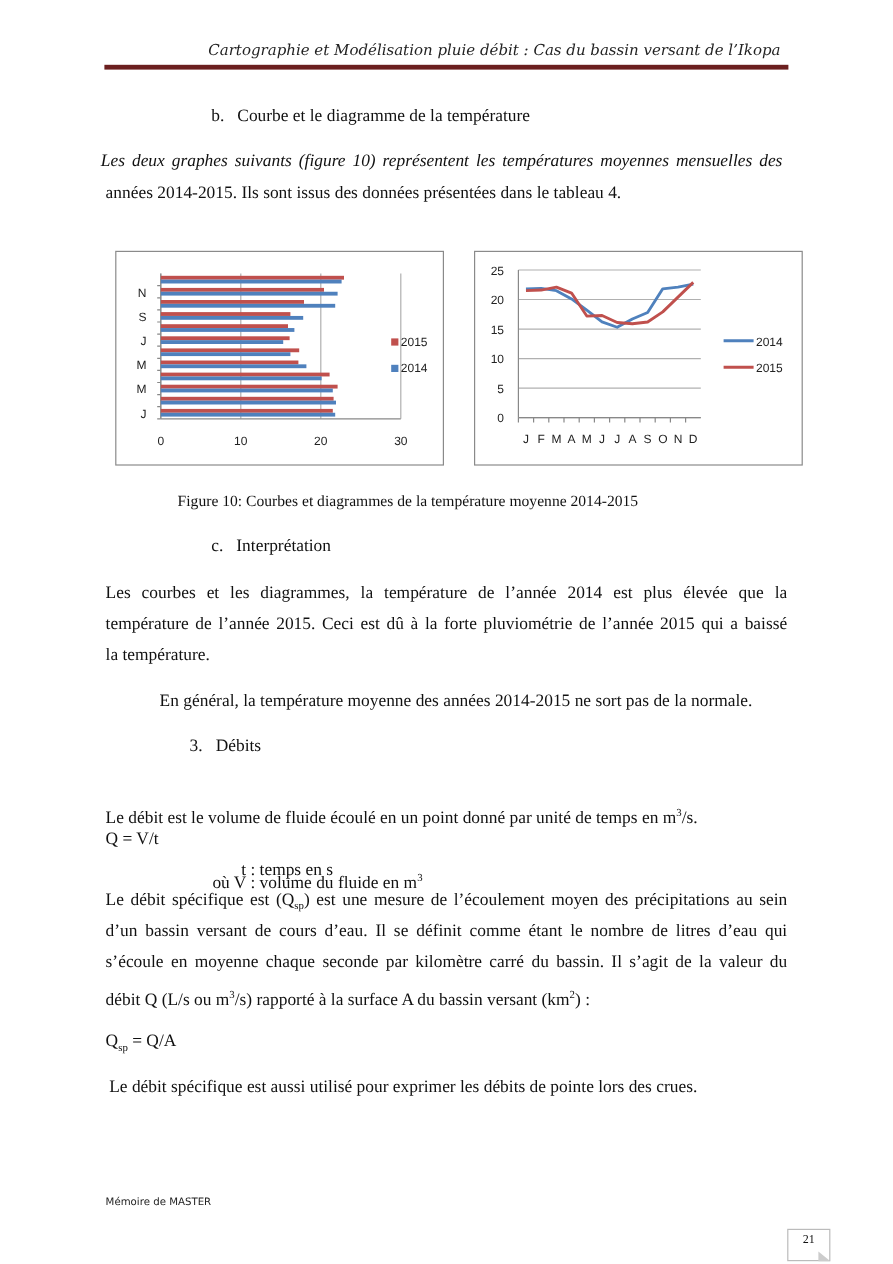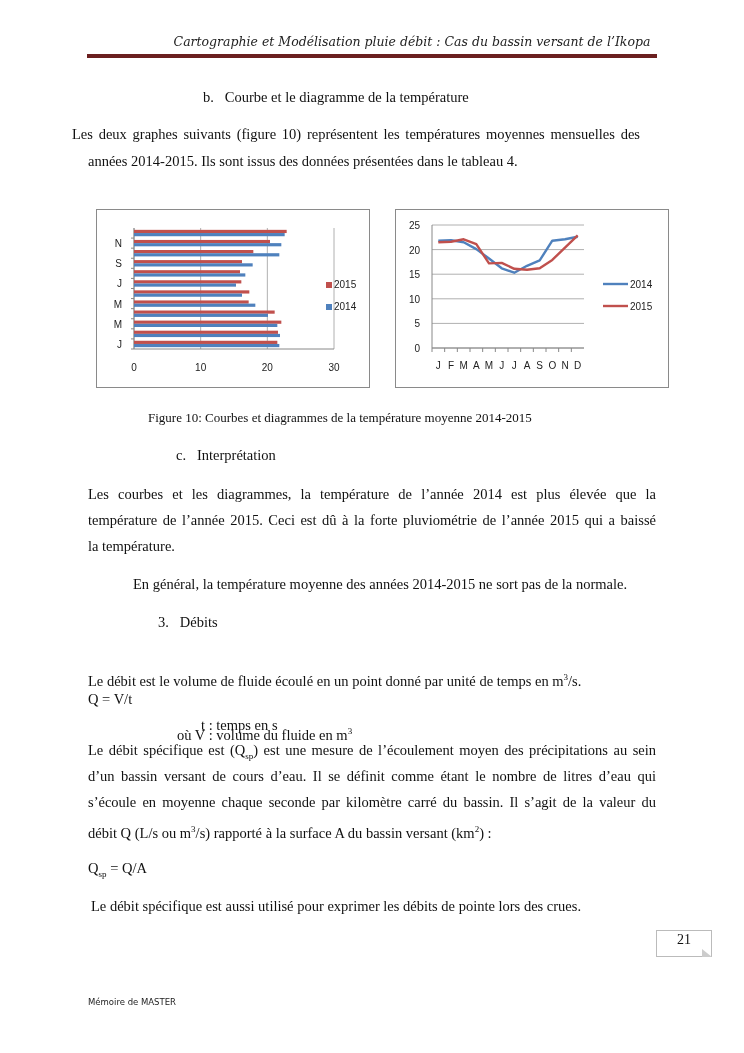--- a/index.html
+++ b/index.html
@@ -5,35 +5,35 @@
   html, body { margin:0; padding:0; background:#ffffff; }
   body { width:744px; height:1053px; position:relative; overflow:hidden; font-family:"Liberation Serif", serif; color:#111; }
   .abs { position:absolute; }
   .header-title { left:0; width:744px; top:34px; text-align:center; font-family:"DejaVu Serif", serif; font-style:italic; font-size:12.5px; color:#222;padding-left:40px; }
   .header-rule { left:87px; width:570px; top:54px; height:4px; background:#6b1f1f; }
   .txt { font-size:14.5px; line-height:26px; }
   .just { text-align:justify; text-align-last:justify; }
   .chart-box { border:1.5px solid #8a8a8a; background:#fff; }
   .caption { font-size:13px;font-family:Liberation Serif, serif; }
   .footer { font-family:"DejaVu Sans", sans-serif; font-size:8.5px; color:#222; }
-  .pagebox { left:656px; top:930px; width:56px; height:27px; border:1px solid #bbb; background:#fff; font-size:14px; text-align:center; line-height:18px; box-sizing:border-box; }
+  .pagebox { left:656px; top:1024px; width:36px; height:27px; border:1px solid #bbb; background:#fff; font-size:10px; text-align:center; line-height:18px; box-sizing:border-box; }
   .fold { position:absolute; right:-1px; bottom:-1px; width:0; height:0; border-left:10px solid #ccc; border-top:8px solid transparent; }
   svg text { font-family:"Liberation Sans", sans-serif; }
   sup, sub { font-size:9px; }
 </style>
 </head>
 <body>
 
 <div class="abs header-title">Cartographie et Modélisation pluie débit : Cas du bassin versant de l’Ikopa</div>
 <div class="abs header-rule"></div>
 
-<div class="abs txt" style="left:176px; top:84px;margin-left:27px;">
+<div class="abs txt" style="left:176px; top:84px;">
   <span>b.</span>&nbsp;&nbsp;&nbsp;<span>Courbe et le diagramme de la température</span>
 </div>
-<div class="abs txt just" style="left:72px; width:568px; top:121px;">Les deux graphes suivants (figure 10) représentent les températures moyennes mensuelles des</div>
+<div class="abs txt just" style="left:84px; width:568px; top:121px;font-style:italic;">Les deux graphes suivants (figure 10) représentent les températures moyennes mensuelles des</div>
 <div class="abs txt" style="left:88px; top:148px;">années 2014-2015. Ils sont issus des données présentées dans le tableau 4.</div>
 
 <div class="abs chart-box" style="left:96px; top:209px; width:272px; height:177px;">
   <svg id="barchart" width="272" height="177">
       <line x1="37" y1="18" x2="37" y2="139" stroke="#b0b0b0" stroke-width="1"></line>
       <text x="37" y="161" font-size="10" text-anchor="middle" fill="#222">0</text>
       <line x1="103.66666666666666" y1="18" x2="103.66666666666666" y2="139" stroke="#b0b0b0" stroke-width="1"></line>
       <text x="103.66666666666666" y="161" font-size="10" text-anchor="middle" fill="#222">10</text>
       <line x1="170.33333333333331" y1="18" x2="170.33333333333331" y2="139" stroke="#b0b0b0" stroke-width="1"></line>
       <text x="170.33333333333331" y="161" font-size="10" text-anchor="middle" fill="#222">20</text>

